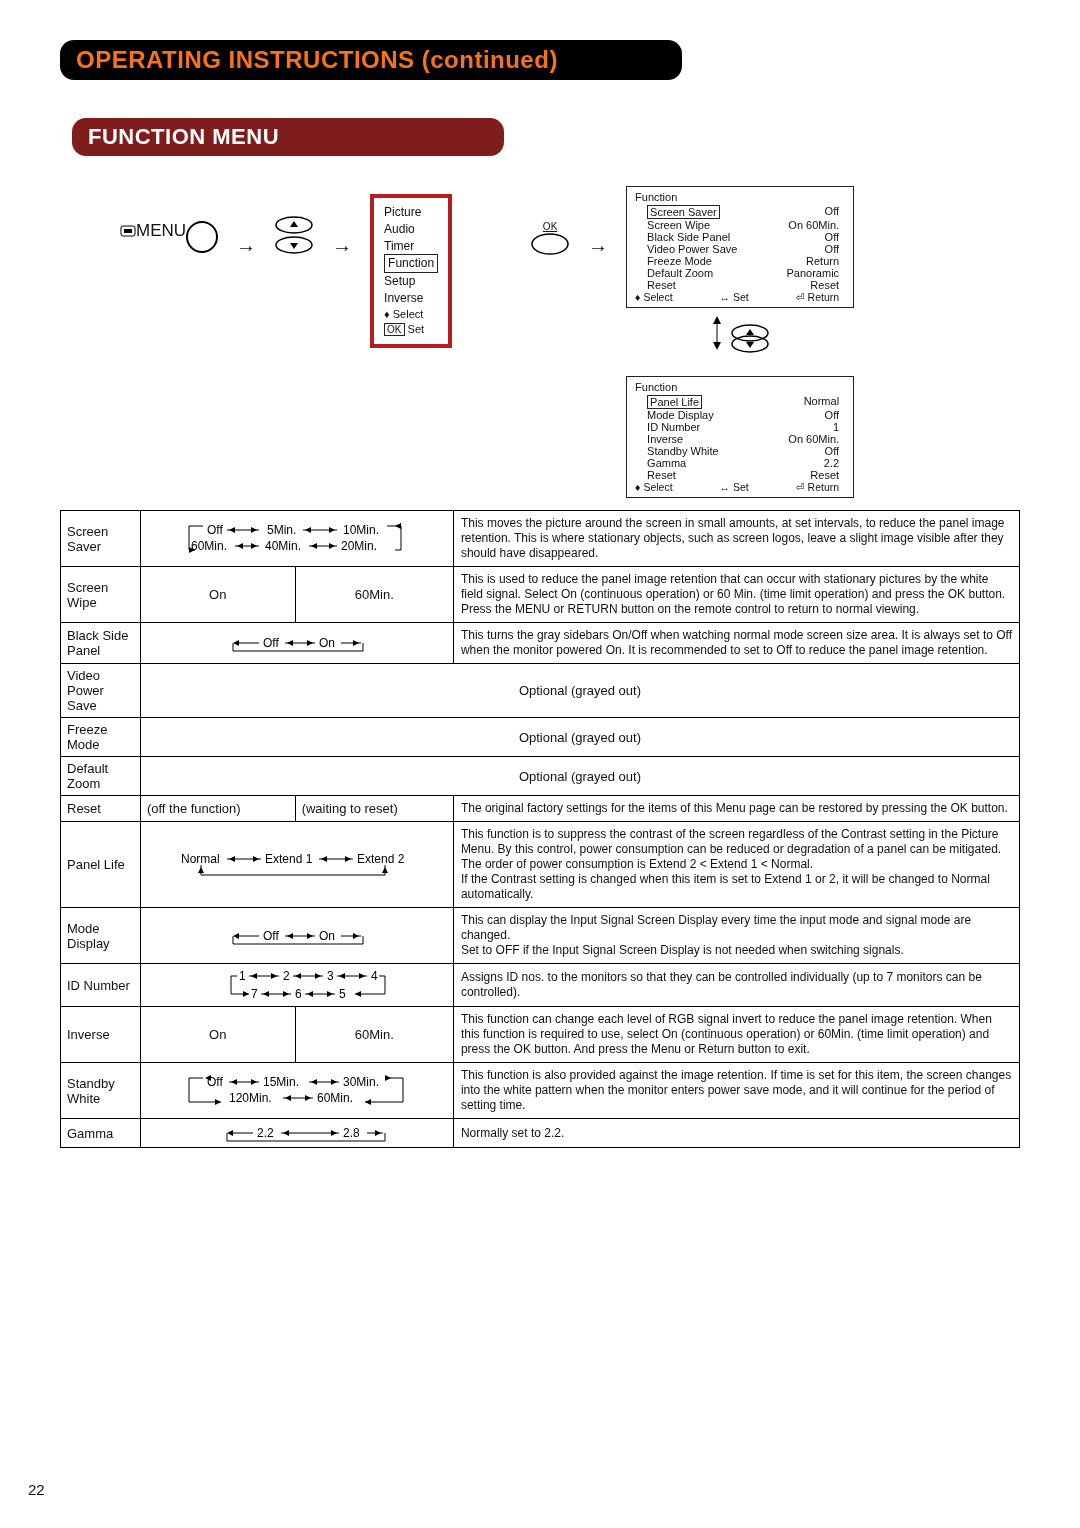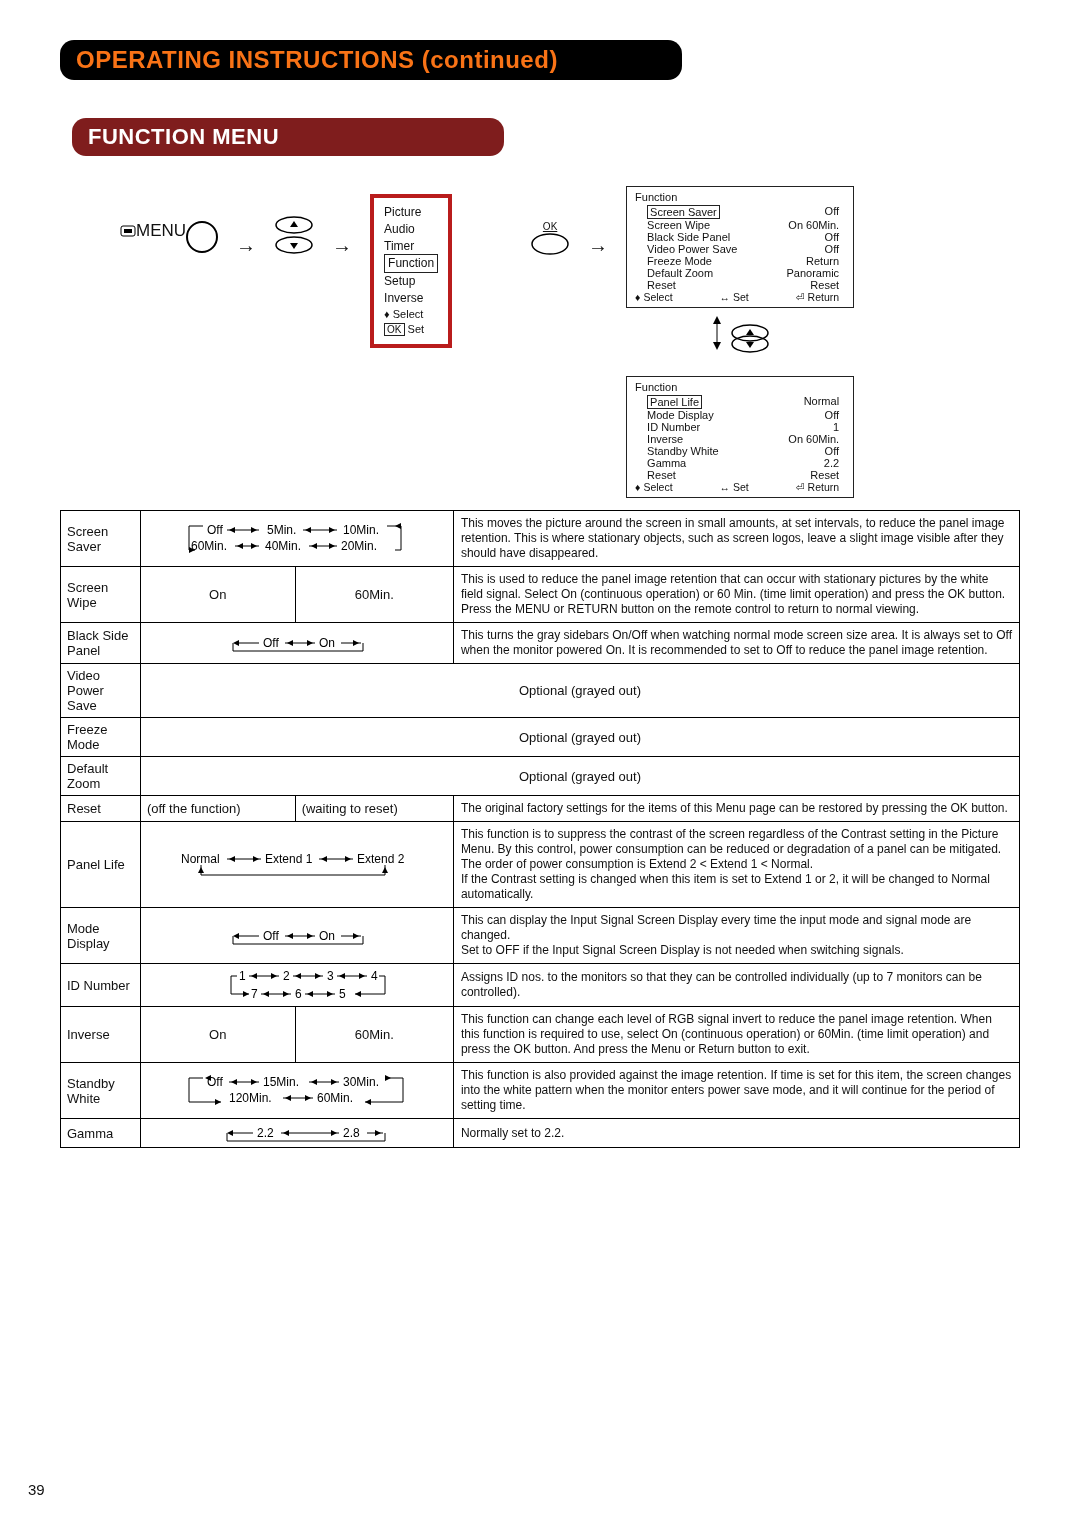--- a/index.html
+++ b/index.html
@@ -451,13 +451,13 @@
         <line x1="180" y1="10" x2="196" y2="10" stroke="#000"></line>
             <polygon points="194,10 188,7 188,13"></polygon>
         <path d="M40 10 v8 h158 v-8" fill="none" stroke="#000"></path>
       </svg>
     </td>
     <td class="hint">Normally set to 2.2.</td>
   </tr>
 </tbody>
   </table>
 
-<div class="page-num">39</div>
+<div class="page-num">22</div>
 
 </body></html>

